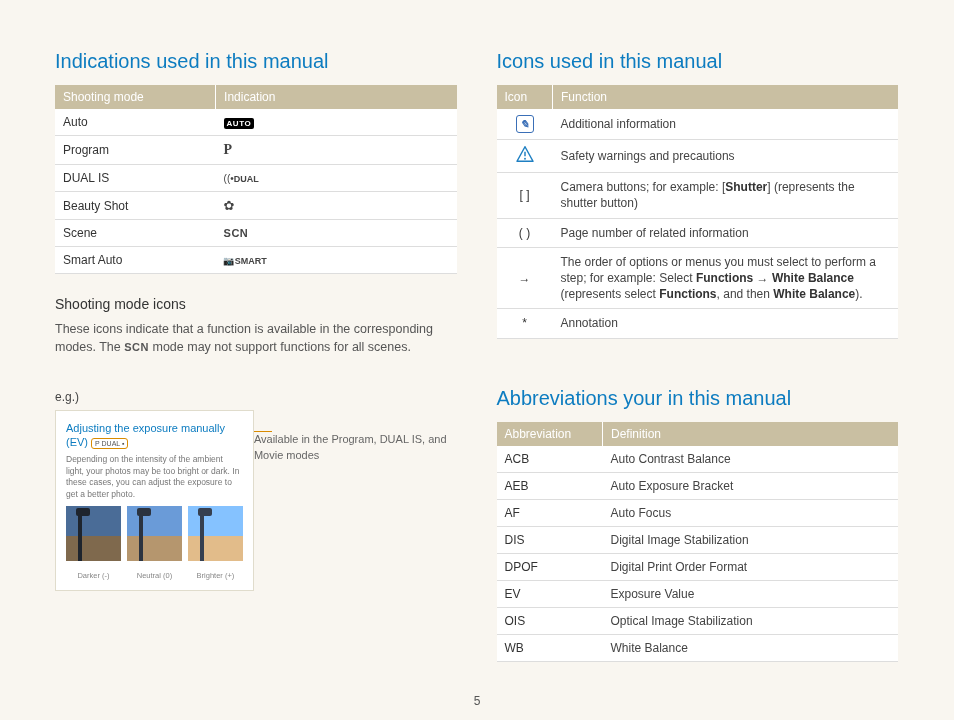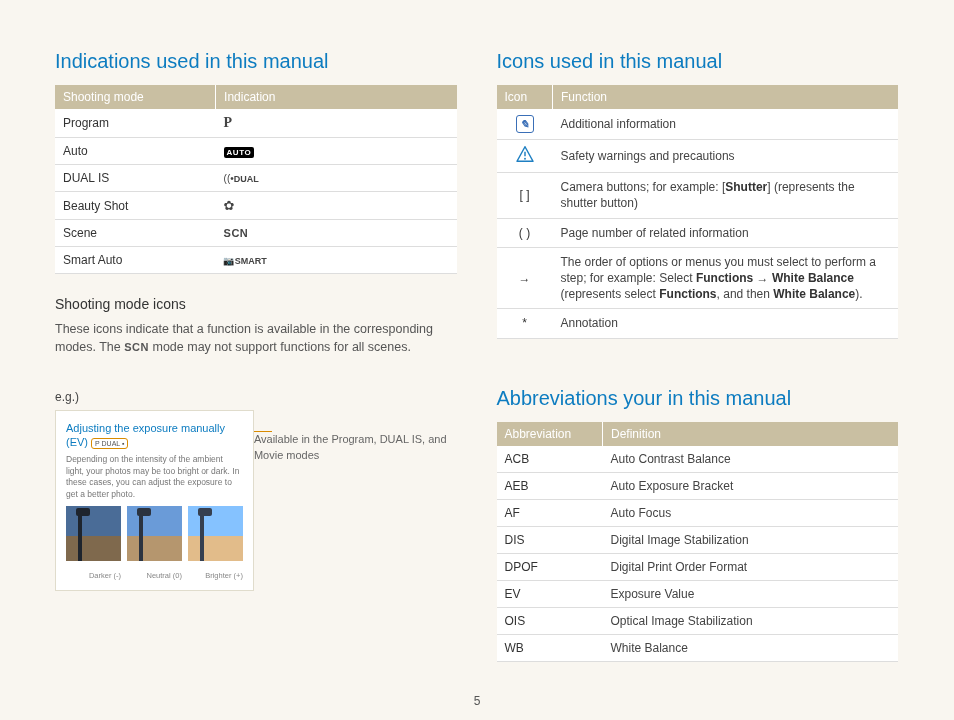--- a/index.html
+++ b/index.html
@@ -14,21 +14,21 @@
 td:first-child{color:#333}
 .t-ind td:first-child{width:40%}
 .para{font-size:12.5px;line-height:1.45;margin:0 0 21px 0;color:#555}
 .eg{font-size:12px;font-weight:400;margin:12px 0 6px 0}
 .example-row{display:flex;align-items:flex-start;gap:0}
 .example-box{background:#fff;border:1px solid #e0dccc;padding:10px 10px 8px 10px;width:250px;box-sizing:border-box}
 .ex-title{color:#0d7cc0;font-size:11px;line-height:1.35}
 .ex-pill{display:inline-block;border:1px solid #d98b00;border-radius:3px;padding:0 3px;font-size:7px;color:#555;vertical-align:middle}
 .ex-desc{font-size:8.5px;color:#777;line-height:1.35;margin:4px 0 6px 0}
 .thumbs{display:flex;gap:6px}
-.thumb{flex:1;text-align:right}
+.thumb{flex:1;text-align:center}
 .thumb .img{height:55px;background:linear-gradient(#6a9bd8 0%,#6a9bd8 55%,#b5966e 55%,#b5966e 100%);position:relative;margin-bottom:3px}
 .thumb .img:after{content:"";position:absolute;left:22%;top:8%;bottom:0;width:4px;background:#2b3340}
 .thumb .img:before{content:"";position:absolute;left:18%;top:4%;width:14px;height:8px;background:#2b3340;border-radius:2px}
 .tb{filter:brightness(.7)}
 .tbr{filter:brightness(1.25)}
 .thumb span{font-size:7.5px;color:#888}
 .caption{font-size:11px;color:#666;line-height:1.45;padding-top:22px}
 .ln{display:block;width:18px;height:1px;background:#d98b00;margin-top:-1px}
 .pgnum{position:absolute;bottom:12px;left:0;right:0;text-align:center;font-size:12px;color:#555}
 .ico{display:inline-block;vertical-align:middle}
@@ -52,26 +52,26 @@
     <h2>Indications used in this manual</h2>
     <table class="t-ind">
       <tbody>
           <tr>
             <th>Shooting mode</th>
             <th>Indication</th>
           </tr>
       </tbody>
         <tbody id="ind-rows">
           <tr>
+            <td>Auto</td>
+            <td><span class="auto-badge">AUTO</span></td>
+          </tr>
+          <tr>
             <td>Program</td>
             <td><span class="p-ico">P</span></td>
-          </tr>
-          <tr>
-            <td>Auto</td>
-            <td><span class="auto-badge">AUTO</span></td>
           </tr>
           <tr>
             <td>DUAL IS</td>
             <td><span class="ico" style="font-size:10px">((•<span class="mini">DUAL</span></span></td>
           </tr>
           <tr>
             <td>Beauty Shot</td>
             <td><span class="ico" style="font-size:13px">✿</span></td>
           </tr>
           <tr>

